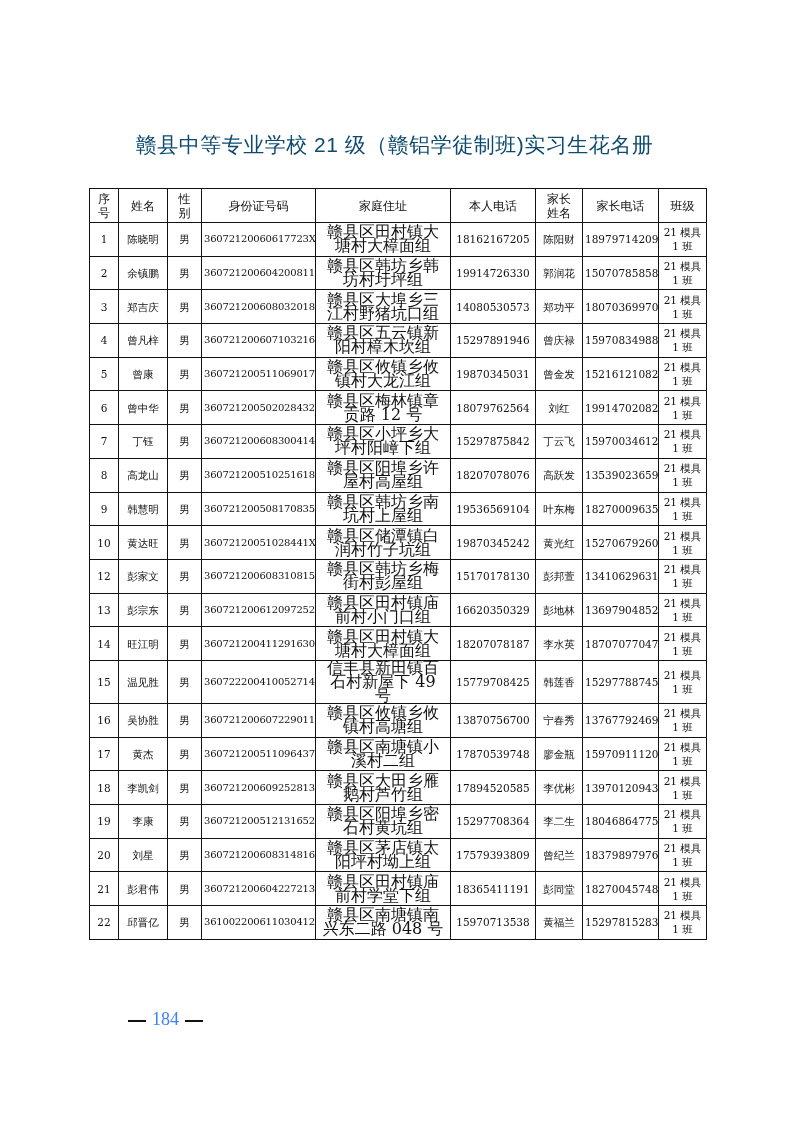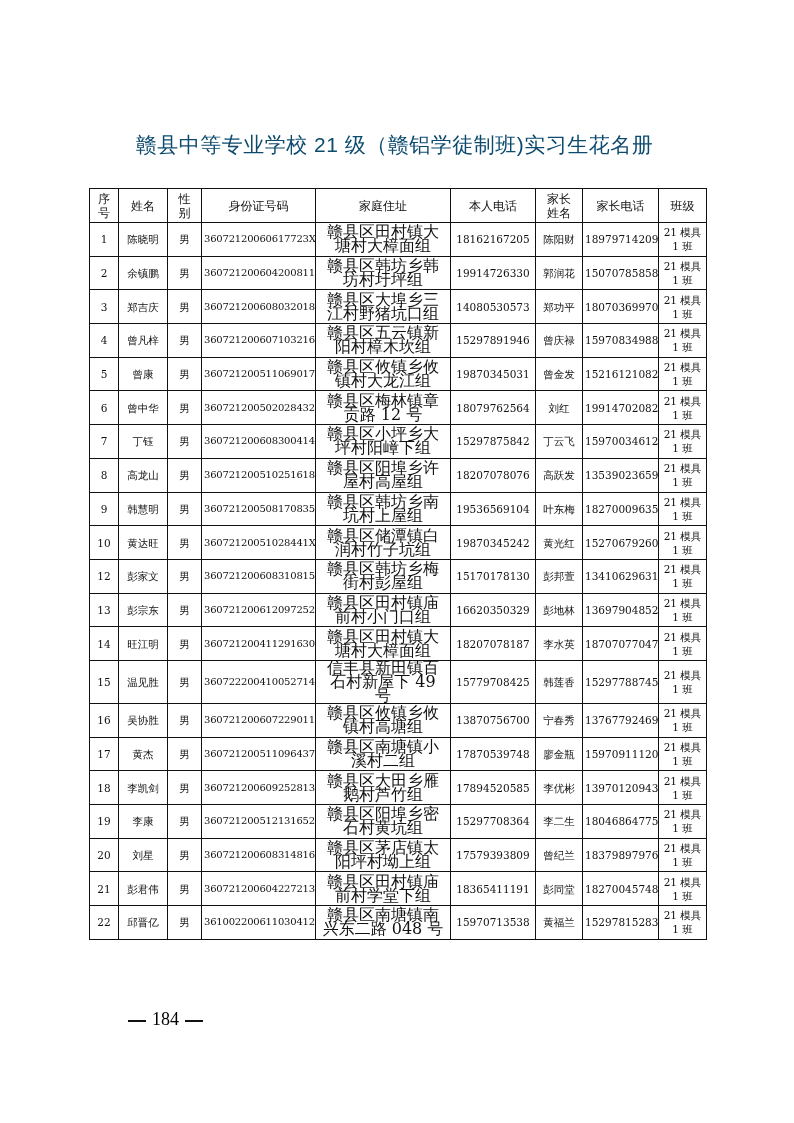--- a/index.html
+++ b/index.html
@@ -12,21 +12,21 @@
                  table-layout: fixed; width: 617px; }
   table.roster th, table.roster td { border: 1px solid #111; text-align: center;
                  vertical-align: middle; padding: 0 2px; overflow: hidden; }
   table.roster th { height: 33px; font-family: "DejaVu Sans", "Liberation Sans", sans-serif;
                     font-weight: normal; font-size: 12px; line-height: 14px; }
   table.roster td { height: 32.7px; font-size: 10.5px; line-height: 14px; }
   table.roster td.id { font-size: 10px; letter-spacing: -0.2px; }
   table.roster td.addr { font-size: 16px; padding: 0 6px; }
   table.roster td.cls { line-height: 14px; }
   .footer { position: absolute; left: 122px; top: 1009px; font-size: 18px;
-            font-family: "Liberation Serif", "DejaVu Serif", serif; color: #000000; }
+            font-family: "Liberation Serif", "DejaVu Serif", serif; color: #3b82f6; }
   .footer .dash { display: inline-block; width: 18px; height: 2px; background: #111;
                   vertical-align: middle; margin: 0 6px; }
 </style>
 </head>
 <body>
 
 <div class="title">赣县中等专业学校 21 级（赣铝学徒制班)实习生花名册</div>
 
 <table class="roster">
   <colgroup>

